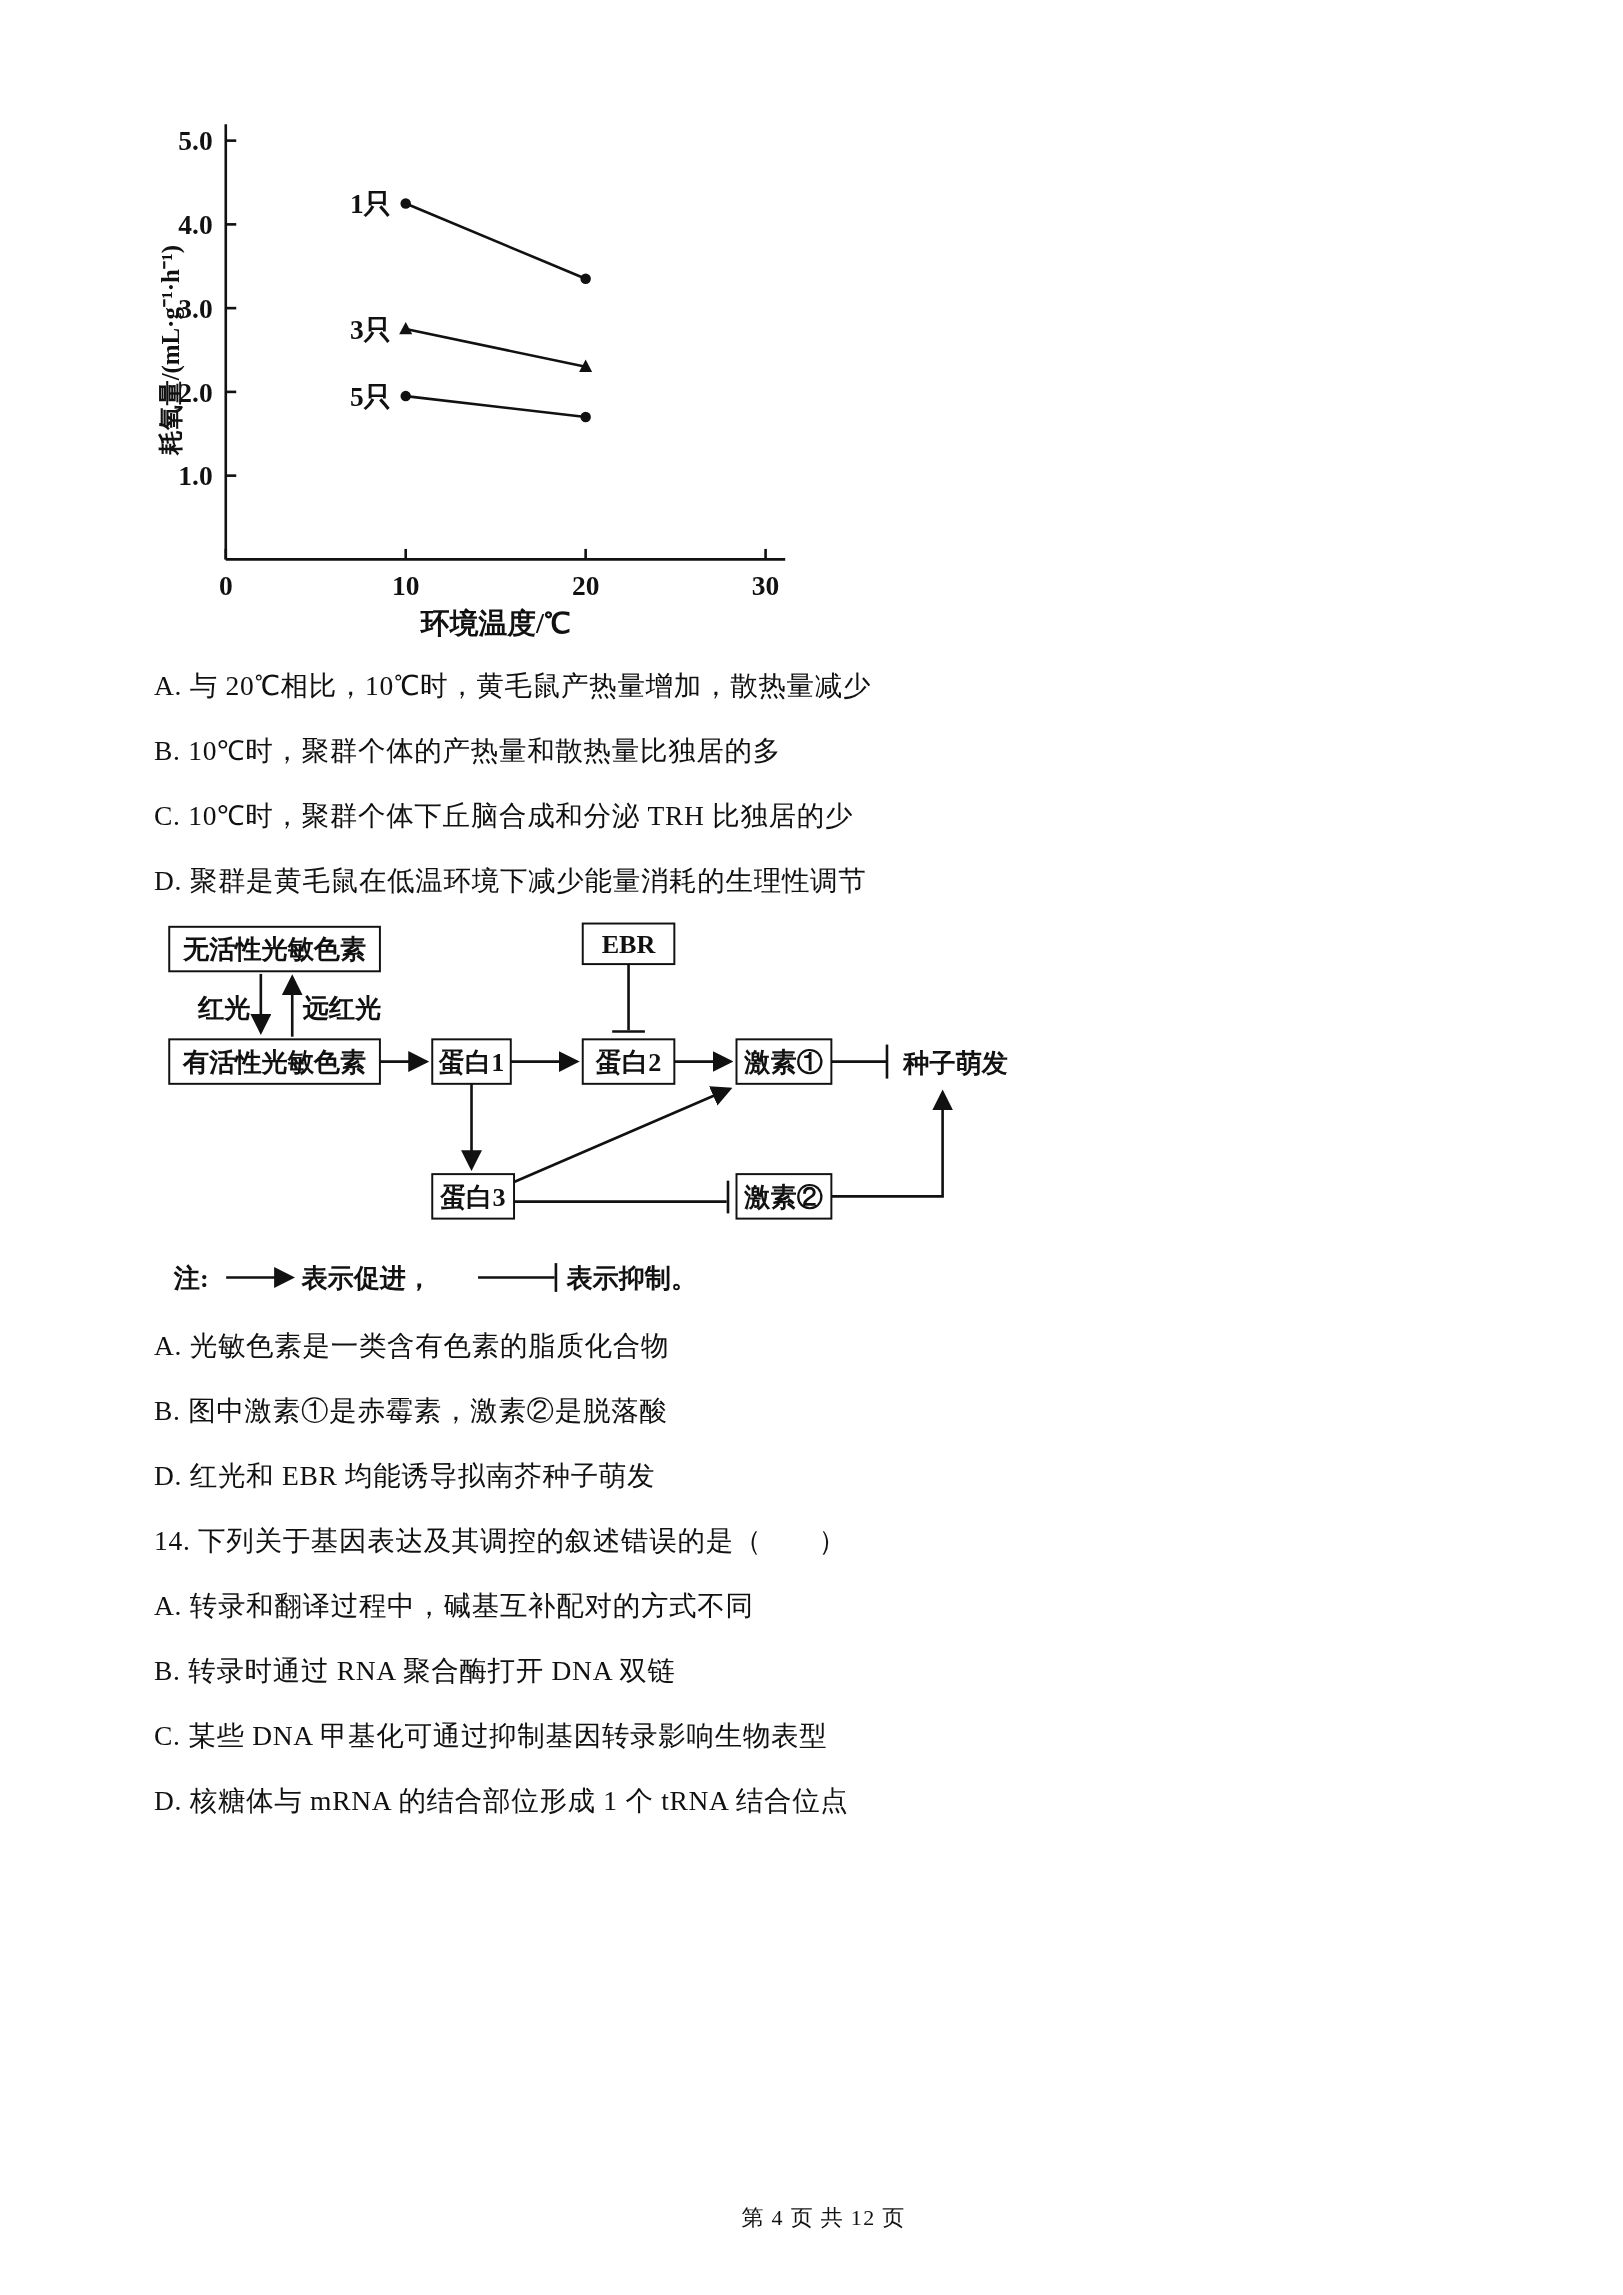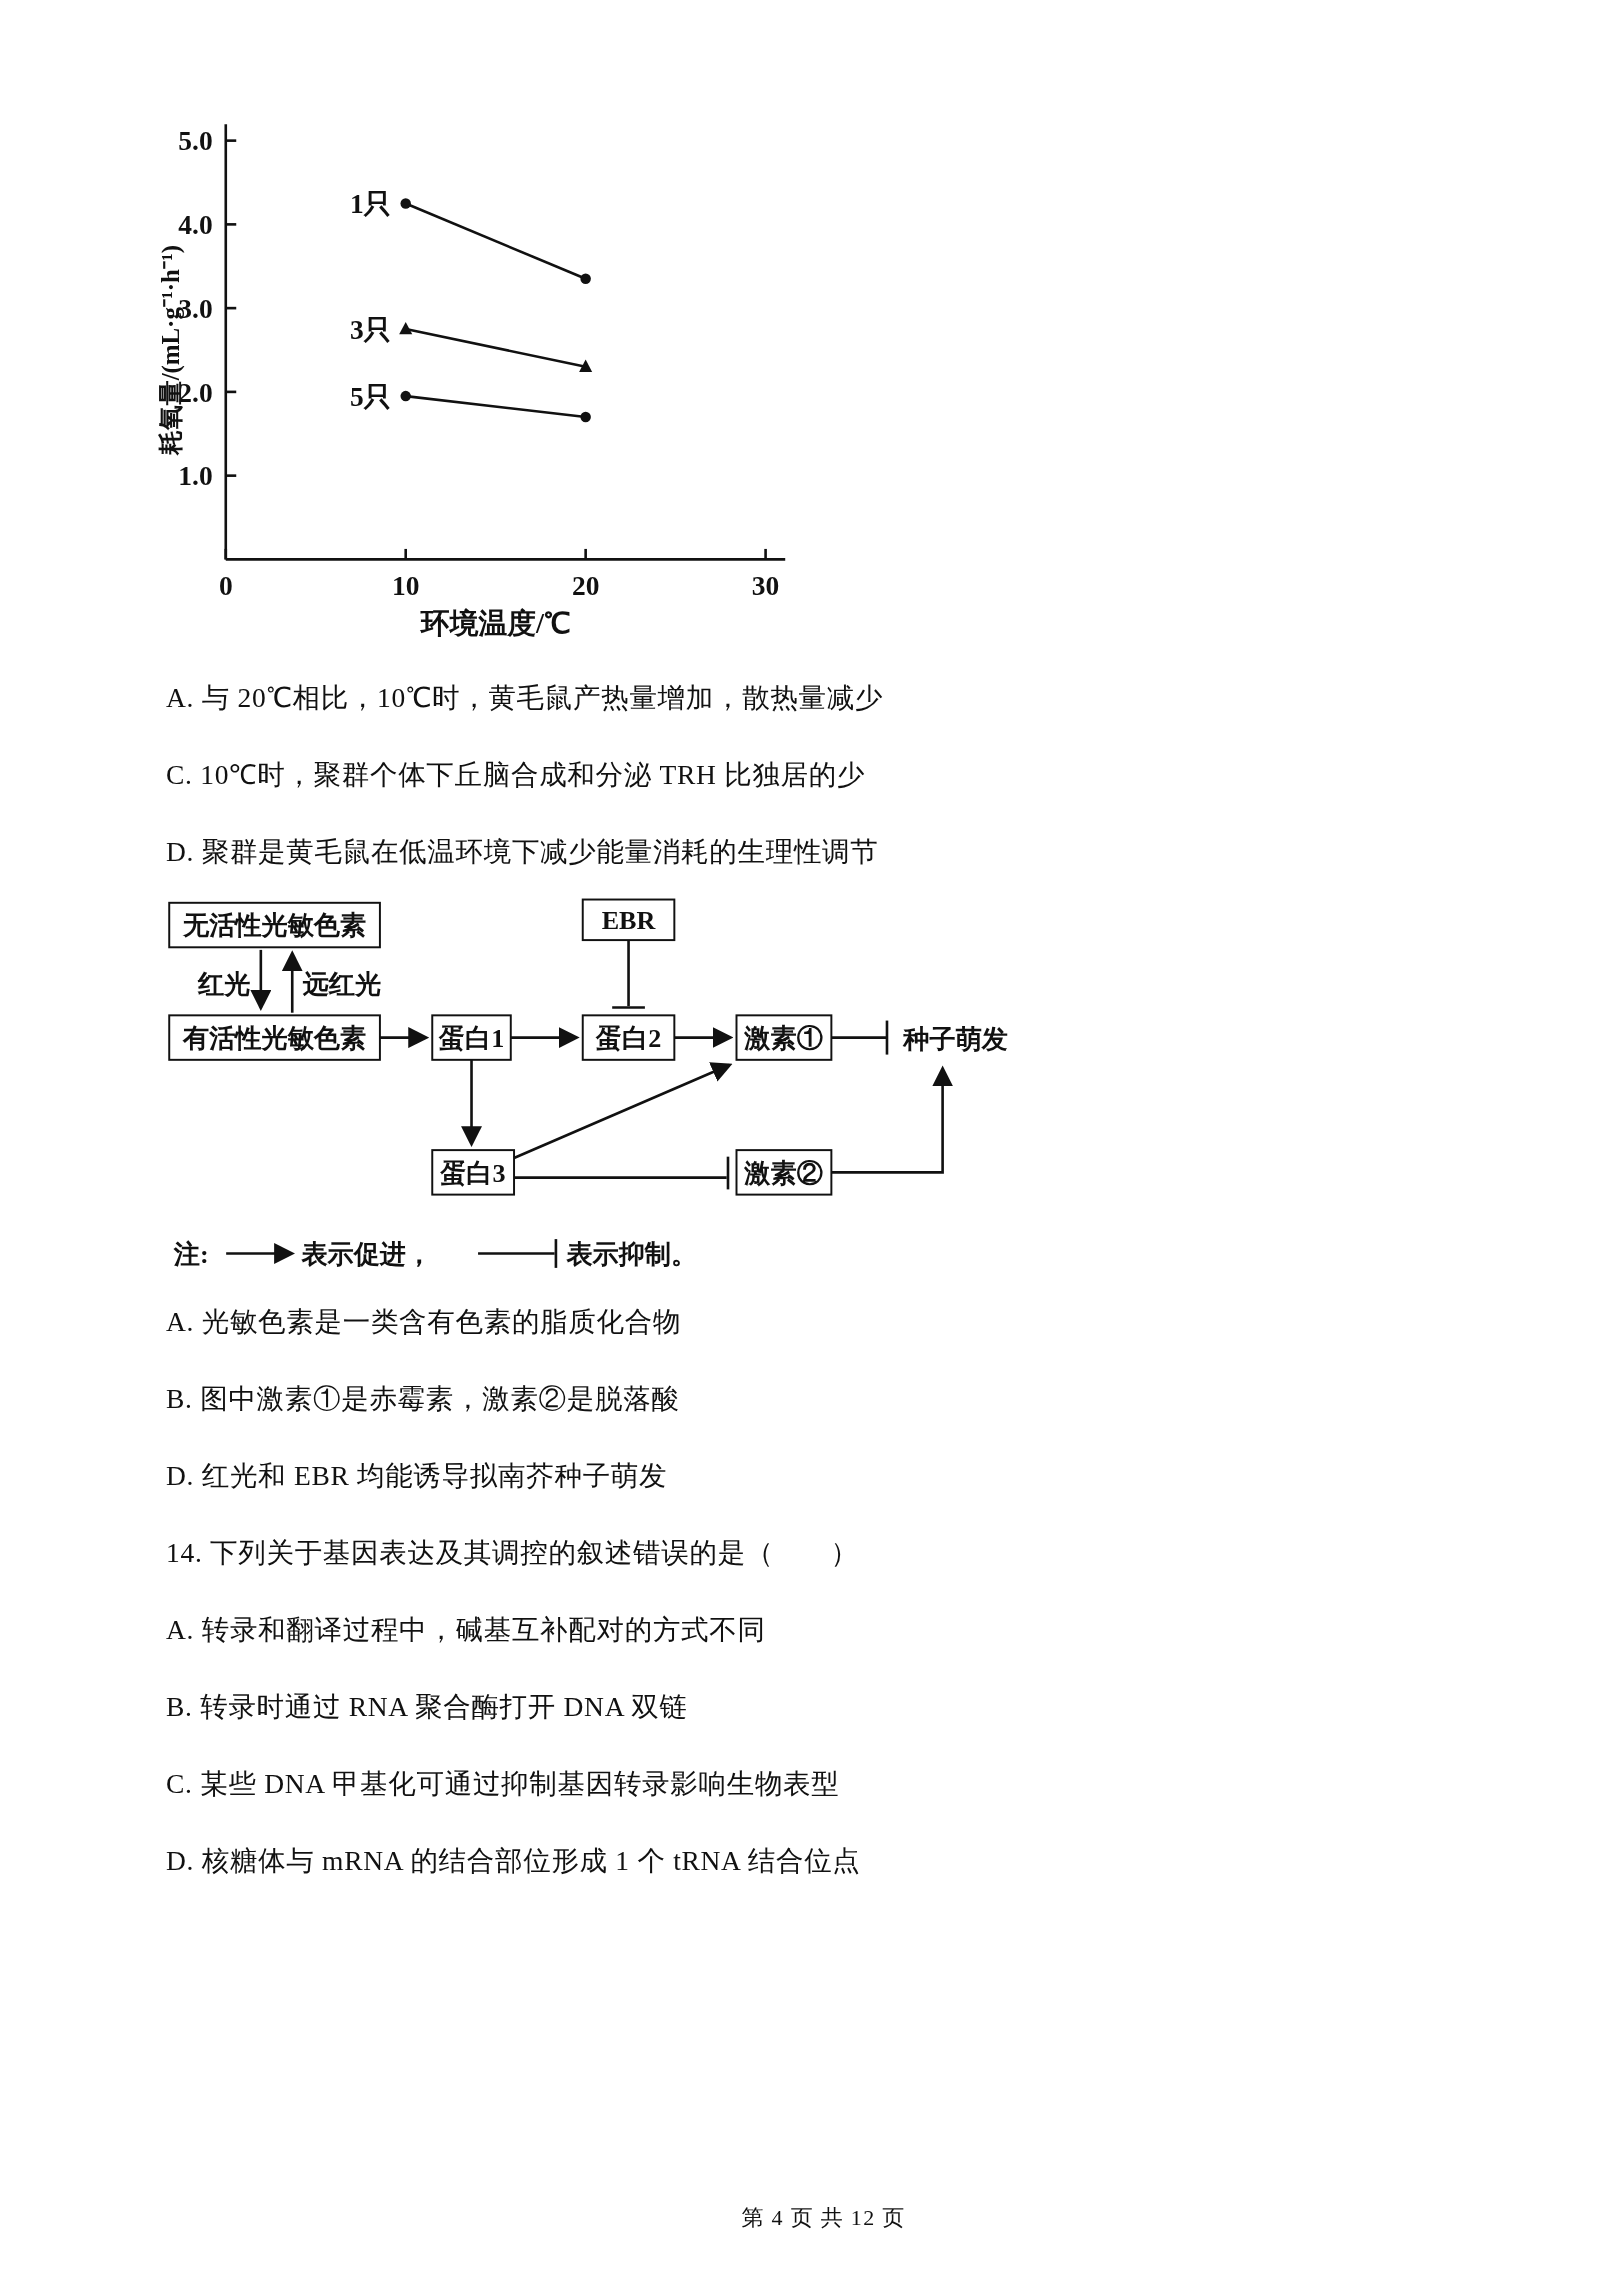--- a/index.html
+++ b/index.html
@@ -8,21 +8,21 @@
     width:1623px; height:2295px;
     background:#ffffff;
     font-family:"Liberation Serif", serif;
     color:#111;
     overflow:hidden;
     margin:0 auto;
   }
   .content { padding:121px 154px 0 154px; width:1316px; }
   .chart-wrap { margin-left:3.3px; }
   p.line, p.stem {
-    font-size:27.5px; line-height:65px; margin:12px;
+    font-size:27.5px; line-height:65px; margin:0;
     letter-spacing:0.7px;
   }
   p.stem { text-align:justify; }
   .diagram { display:block; margin:6.5px 0 13px 9.8px; }
   .dtxt { font-size:40px; font-weight:bold; fill:#111; }
   .footer {
     position:absolute; bottom:62px; left:12px; width:100%;
     text-align:center; font-size:22px; color:#111;
     letter-spacing:1.3px;
   }
@@ -66,20 +66,21 @@
           <path d="M655 364.6 L645 383.6 L665 383.6 Z" fill="#111"></path>
           <text x="358" y="333" text-anchor="end" font-size="42" font-weight="bold" fill="#111">3只</text>
           <polyline points="380,420.4 655,452.40000000000003" fill="none" stroke="#111" stroke-width="4"></polyline>
           <circle cx="380" cy="420.4" r="8" fill="#111"></circle>
           <circle cx="655" cy="452.40000000000003" r="8" fill="#111"></circle>
           <text x="358" y="435.4" text-anchor="end" font-size="42" font-weight="bold" fill="#111">5只</text>
         </svg>
     </div>
 
     <p class="line">A. 与 20℃相比，10℃时，黄毛鼠产热量增加，散热量减少</p>
+    <p class="line">B. 10℃时，聚群个体的产热量和散热量比独居的多</p>
     <p class="line">C. 10℃时，聚群个体下丘脑合成和分泌 TRH 比独居的少</p>
     <p class="line">D. 聚群是黄毛鼠在低温环境下减少能量消耗的生理性调节</p>
 
 
     <svg class="diagram" width="916" height="380" viewBox="0 0 1400 580">
       <defs>
         <marker id="arr" viewBox="0 0 12 12" refX="10" refY="6" markerWidth="8" markerHeight="8" orient="auto-start-reverse">
           <path d="M0,0 L12,6 L0,12 Z" fill="#111"></path>
         </marker>
       </defs>

